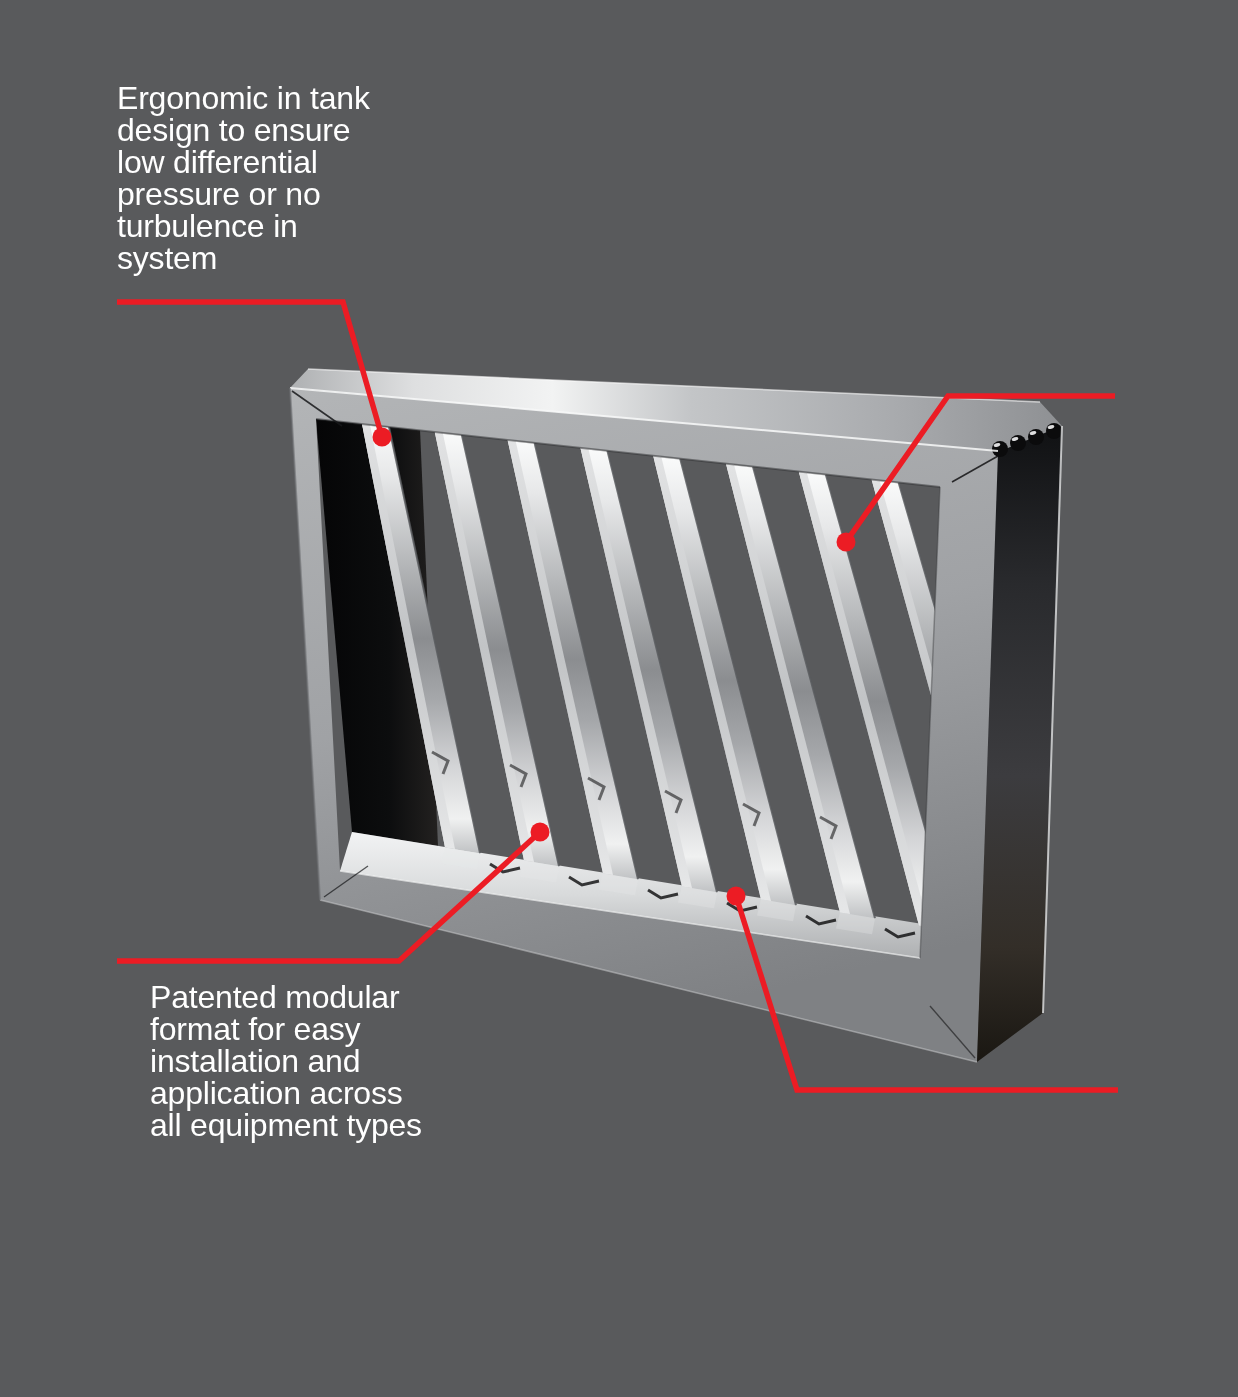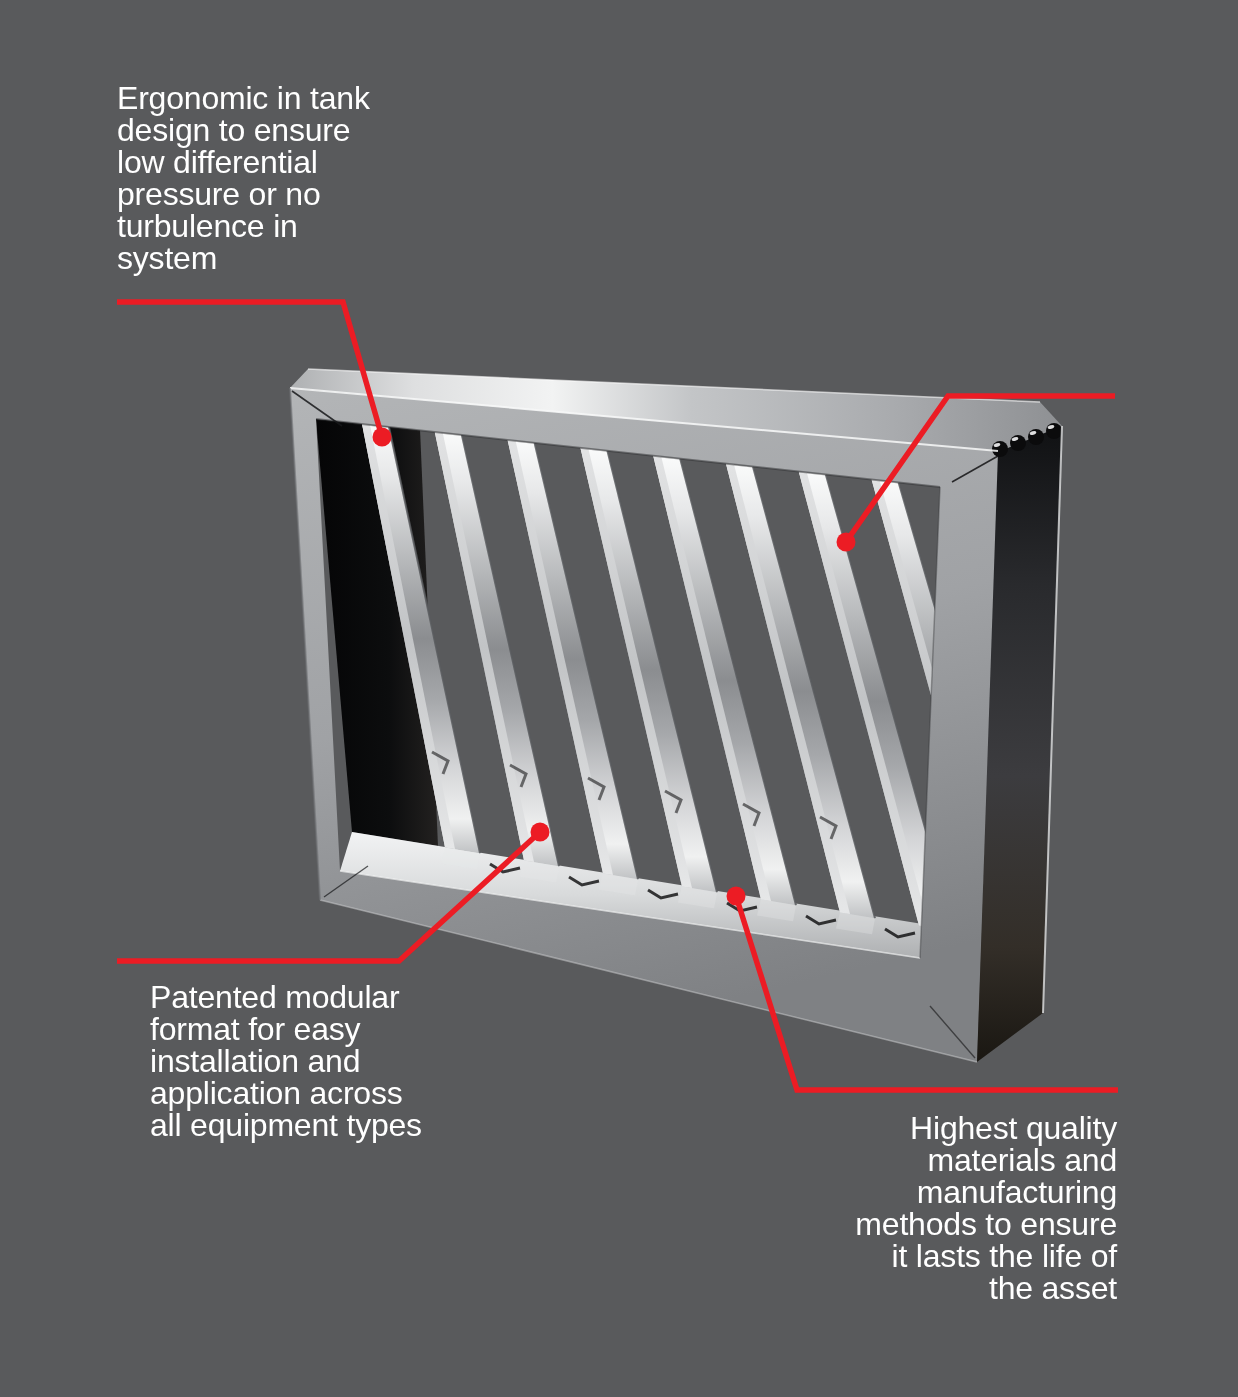--- a/index.html
+++ b/index.html
@@ -213,19 +213,13 @@
 turbulence in
 system</div>
 
 
   <div class="annotation ann-left" id="ann-modular">Patented modular
 format for easy
 installation and
 application across
 all equipment types</div>
 
-  <div class="annotation ann-right" id="ann-quality">Highest quality
-materials and
-manufacturing
-methods to ensure
-it lasts the life of
-the asset</div>
 </div>
 
 </body></html>

